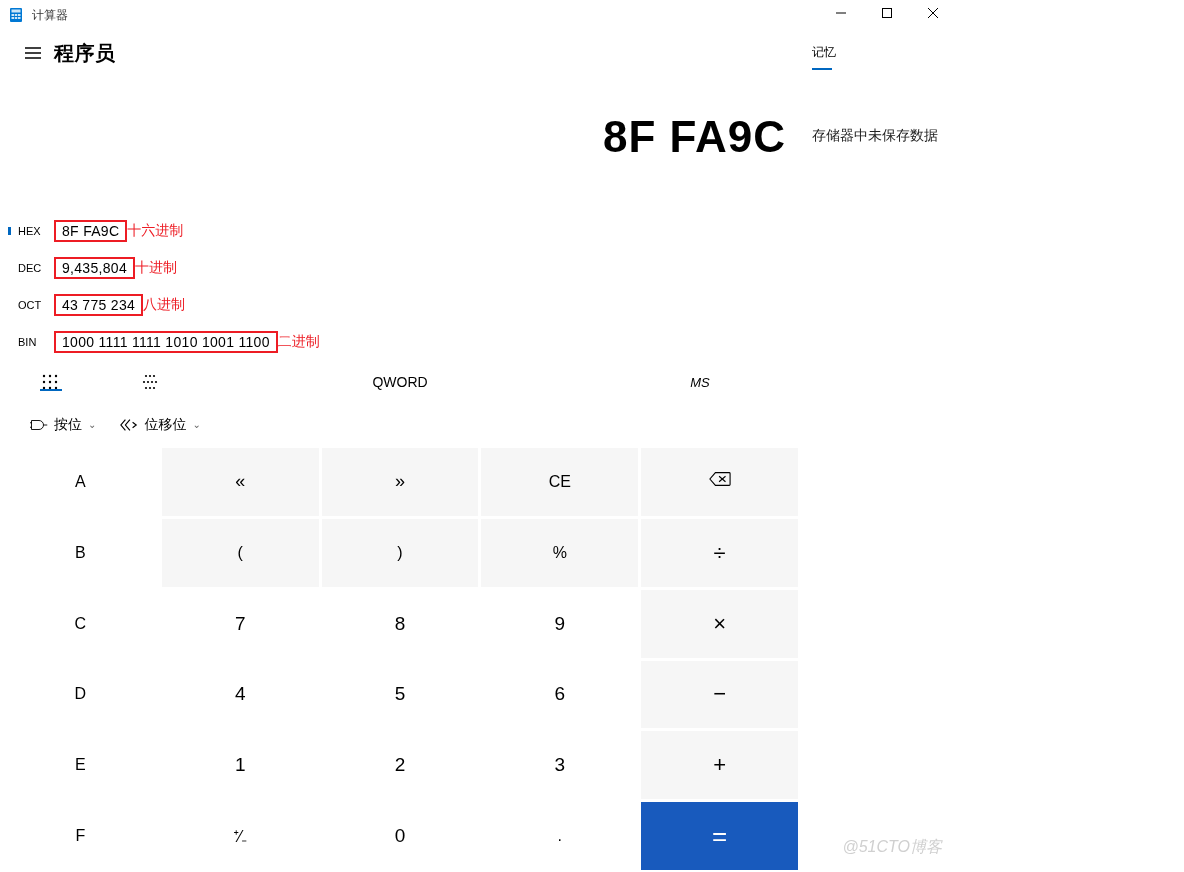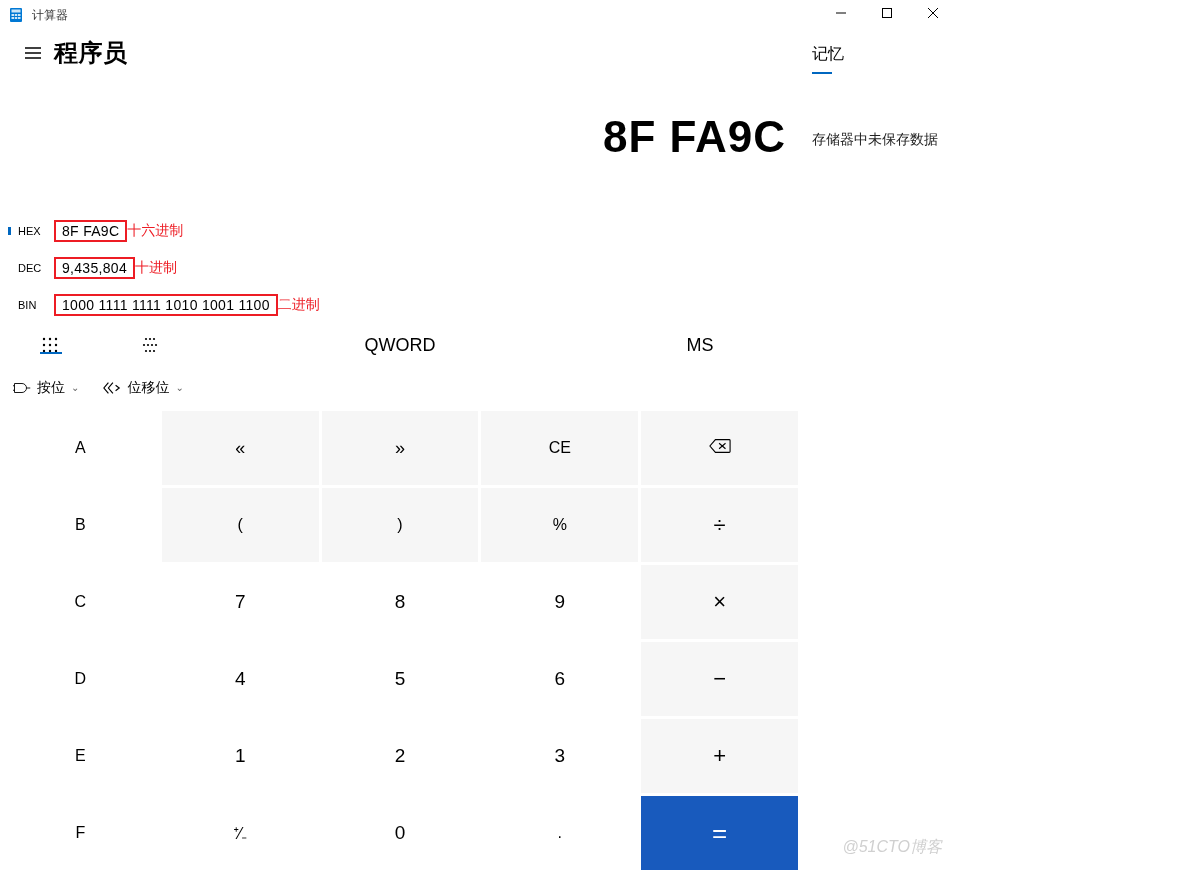--- a/index.html
+++ b/index.html
@@ -14,61 +14,61 @@
   .win-controls .wc { width: 46px; height: 30px; display: flex; align-items: center; justify-content: center; font-size: 12px; color: #000; font-family: "Segoe MDL2 Assets", "Segoe UI Symbol", sans-serif; }
 
   
   .content { display: flex; height: calc(100% - 30px); }
   .calc-area { width: 800px; display: flex; flex-direction: column; }
   .memory-area { flex: 1; padding: 10px 12px 0 12px; }
 
   
   .mode-header { display: flex; align-items: center; padding: 4px 10px 0 14px; }
   .hamburger { width: 38px; height: 38px; display: inline-flex; align-items: center; justify-content: center; font-size: 18px; }
-  .mode-title { font-size: 24px; font-weight: 700; margin-left: 2px; letter-spacing: 0.5px; }
+  .mode-title { font-size: 20px; font-weight: 700; margin-left: 2px; letter-spacing: 0.5px; }
 
   
   .display { text-align: right; padding: 40px 14px 0 0; font-size: 44px; font-weight: 600; letter-spacing: 1px; min-height: 140px; }
 
   
   .bases { padding: 0 0 0 10px; font-size: 13px; }
   .base-row { display: flex; align-items: center; height: 37px; }
   .base-label { width: 44px; padding-left: 8px; font-size: 11px; position: relative; }
   .base-row.active-base .base-label::before { content: ""; position: absolute; left: -2px; top: 2px; bottom: 2px; width: 2.5px; background: #0067c0; }
   .base-value { padding: 1px 6px; font-size: 14px; letter-spacing: 0.3px; }
   .boxed { border: 2px solid #ed1c24; }
   .annot { color: #ed1c24; font-size: 14px; margin-left: 0; }
 
   
   .toolbar { display: flex; align-items: center; height: 44px; }
   .tb-item { display: flex; align-items: center; justify-content: center; font-size: 14px; position: relative; }
   .tb-keypad { width: 100px; }
   .tb-bit { width: 100px; }
-  .tb-word { flex: 1; justify-content: center; font-size: 18px; }
-  .tb-ms { width: 200px; justify-content: center; font-size: 18px; }
+  .tb-word { flex: 1; justify-content: center; font-size: 14px; }
+  .tb-ms { width: 200px; justify-content: center; font-size: 13px; font-style: italic; }
   .tb-keypad.active-tab::after { content: ""; position: absolute; bottom: 1px; left: 40px; width: 22px; height: 2.5px; background: #0067c0; }
   .tb-icon svg { width: 20px; height: 20px; display: block; }
 
   
-  .bit-row { display: flex; height: 42px; padding-left: 7px; gap: 12px; border-bottom: 1px solid transparent; }
+  .bit-row { display: flex; height: 42px; padding-left: 24px; gap: 12px; border-bottom: 1px solid transparent; }
   .dropdown { display: flex; align-items: center; gap: 6px; font-size: 14px; padding: 4px 6px; }
   .dropdown .chevron { font-size: 10px; color: #666; }
   .dd-icon svg { width: 18px; height: 18px; display: block; }
 
   
   .keypad { flex: 1; display: grid; grid-template-columns: repeat(5, 1fr); grid-template-rows: repeat(6, 1fr); gap: 3px; padding: 2px 2px 2px 2px; }
   .key { background: #f6f6f6; display: flex; align-items: center; justify-content: center; font-size: 16px; border: none; font-family: inherit; }
   .key.white { background: #fff; }
   .key.num { font-size: 19px; font-weight: 500; }
   .key.op { font-size: 22px; }
   .key.equals { background: #185abd; color: #fff; font-size: 26px; }
   .key.sym { font-size: 18px; }
 
   
-  .mem-tab { font-size: 16px; padding: 4px 0 6px 0; position: relative; display: inline-block; }
+  .mem-tab { font-size: 12px; padding: 4px 0 6px 0; position: relative; display: inline-block; }
   .mem-tab::after { content: ""; position: absolute; bottom: -3px; left: 0; width: 20px; height: 2.5px; background: #0067c0; }
   .mem-empty { font-size: 14px; color: #222; margin-top: 60px; }
 
   .watermark { position: absolute; right: 14px; bottom: 14px; font-size: 16px; color: #d0d0d0; font-style: italic; }
 </style>
 </head>
 <body>
 
 <div class="window">
 
@@ -126,20 +126,25 @@
       <div class="bases">
         <div class="base-row active-base">
           <span class="base-label">HEX</span>
           <span class="base-value boxed">8F FA9C</span>
           <span class="annot">十六进制</span>
         </div>
         <div class="base-row">
           <span class="base-label">DEC</span>
           <span class="base-value boxed">9,435,804</span>
           <span class="annot">十进制</span>
+        </div>
+        <div class="base-row">
+          <span class="base-label">OCT</span>
+          <span class="base-value boxed">43 775 234</span>
+          <span class="annot">八进制</span>
         </div>
         <div class="base-row">
           <span class="base-label">BIN</span>
           <span class="base-value boxed">1000 1111 1111 1010 1001 1100</span>
           <span class="annot">二进制</span>
         </div>
       </div>
 
       <div class="toolbar">
         <div class="tb-item tb-keypad active-tab">

